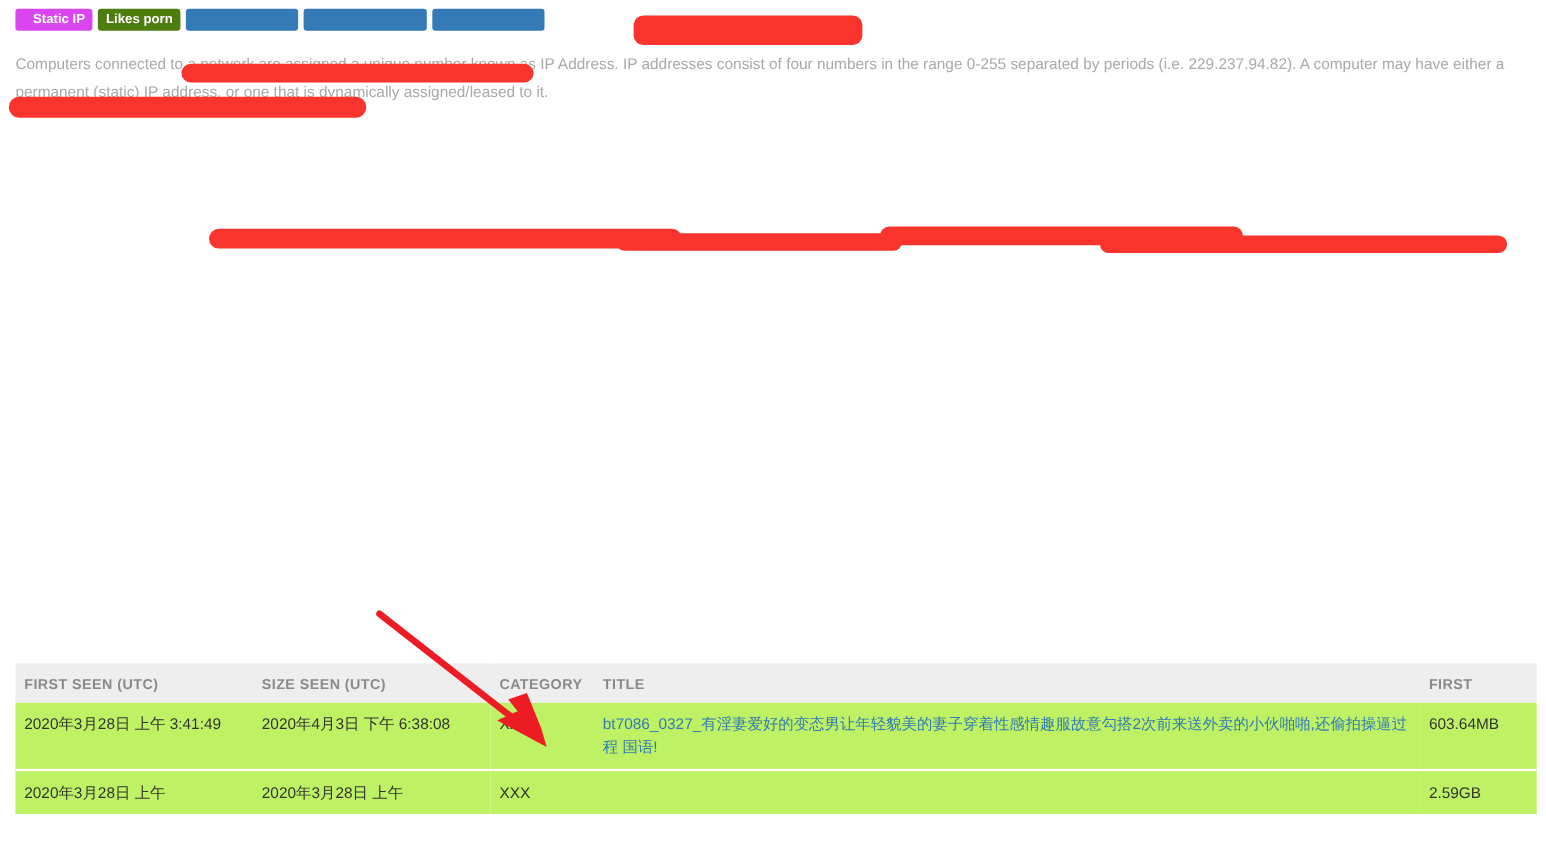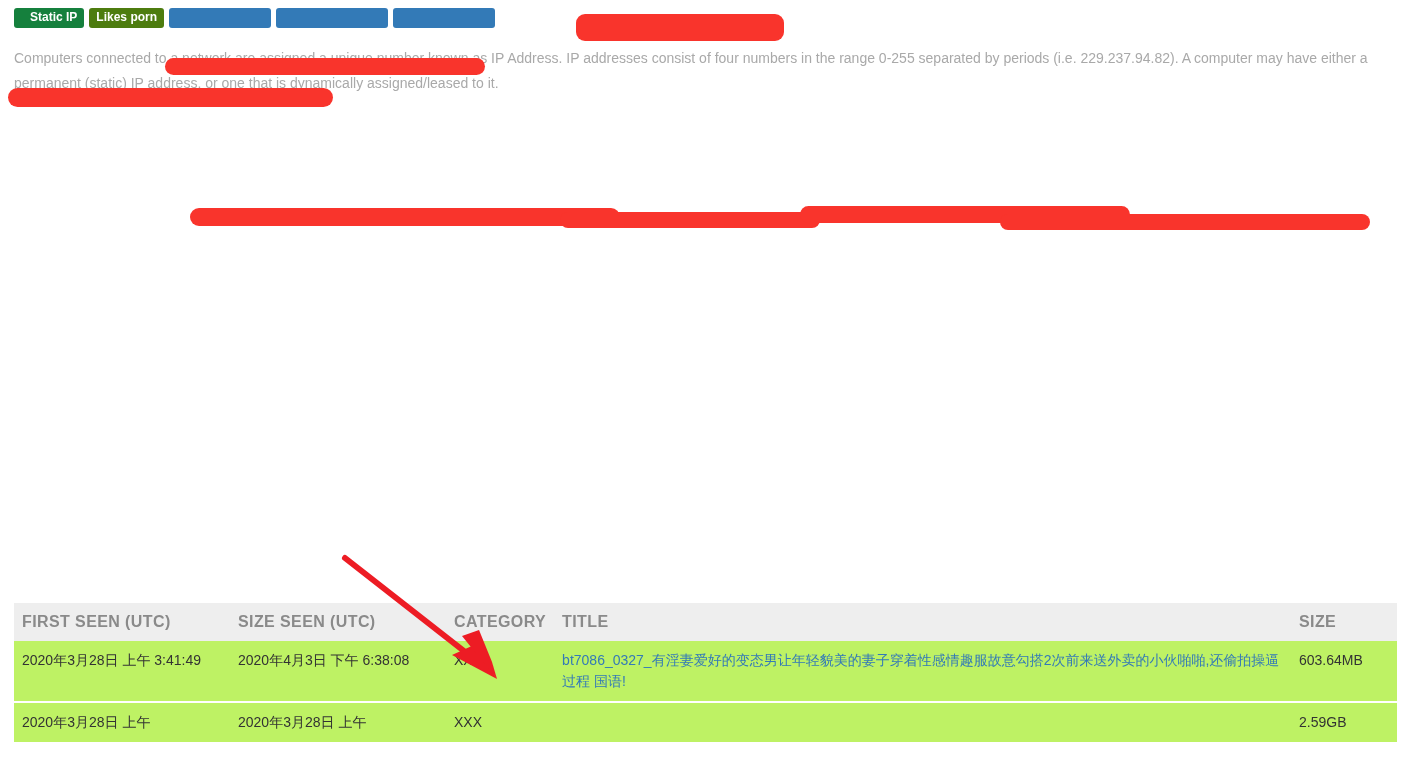--- a/index.html
+++ b/index.html
@@ -49,21 +49,21 @@
     display: inline-block;
     font-size: 12px;
     font-weight: bold;
     color: #ffffff;
     padding: 3px 7px 4px 7px;
     border-radius: 3px;
     margin-right: 5px;
     vertical-align: top;
     line-height: 13px;
   }
-  .badge.b-static { background: #15803d; padding-left: 16px; }
+  .badge.b-static { background: #d946ef; padding-left: 16px; }
   .badge.b-porn   { background: #4d7c0f; }
   .badge.b-hidden { background: #337ab7; width: 88px; height: 13px; }
   .badge.b-hidden2{ background: #337ab7; width: 98px; height: 13px; }
 
   
   p.info {
     font-size: 14px;
     line-height: 25px;
     color: #a9a9a9;
     margin: 18px 0 0 0;
@@ -89,21 +89,21 @@
     width: 1383px;
   }
   table.torrents {
     width: 100%;
     border-collapse: collapse;
     font-size: 14px;
   }
   table.torrents thead th {
     background: #eeeeee;
     color: #8a8a8a;
-    font-size: 16px;
+    font-size: 13px;
     font-weight: bold;
     letter-spacing: 0.4px;
     text-align: left;
     padding: 10px 8px 10px 8px;
     height: 16px;
     vertical-align: middle;
   }
   table.torrents thead th.size-col { text-align: left; }
   table.torrents tbody td {
     background: #bef264;
@@ -161,21 +161,21 @@
   </div>
 
   <div class="table-wrap">
     <table class="torrents">
       <thead>
         <tr>
           <th class="c-first">FIRST SEEN (UTC)</th>
           <th class="c-last">SIZE SEEN (UTC)</th>
           <th class="c-cat">CATEGORY</th>
           <th class="c-title">TITLE</th>
-          <th class="c-size size-col">SIZE</th>
+          <th class="c-size size-col">FIRST</th>
         </tr>
       </thead>
       <tbody>
         <tr>
           <td class="c-first">2020年3月28日 上午 3:41:49</td>
           <td class="c-last">2020年4月3日 下午 6:38:08</td>
           <td class="c-cat">XXX</td>
           <td class="c-title title-cell"><a href="#">bt7086_0327_有淫妻爱好的变态男让年轻貌美的妻子穿着性感情趣服故意勾搭2次前来送外卖的小伙啪啪,还偷拍操逼过程 国语!</a></td>
           <td class="c-size">603.64MB</td>
         </tr>

